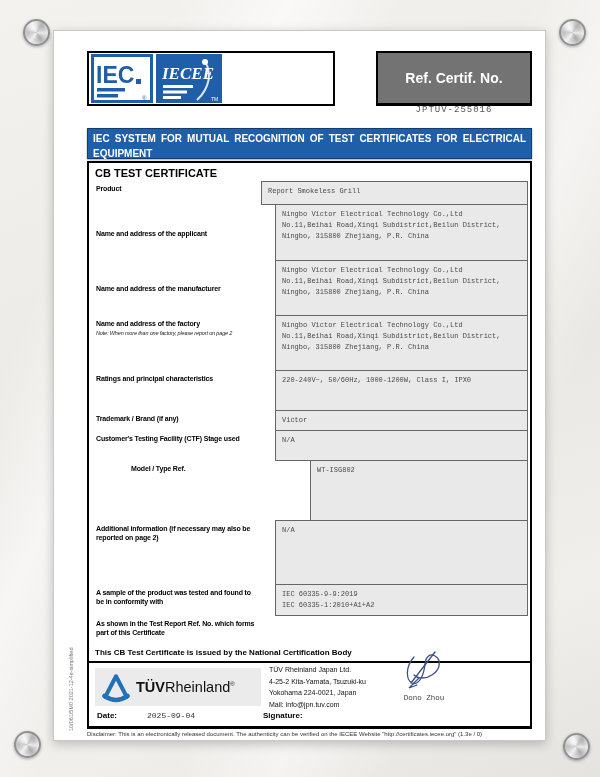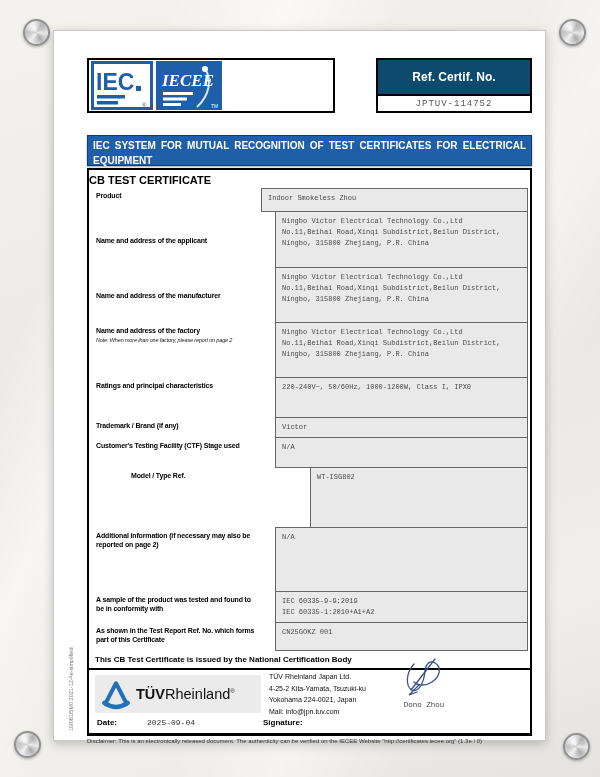--- a/index.html
+++ b/index.html
@@ -18,38 +18,38 @@
   .screw.tl{left:23px;top:19px;} .screw.tr{left:559px;top:19px;}
   .screw.bl{left:14px;top:731px;} .screw.br{left:563px;top:733px;}
 
   .paper{position:absolute;left:53px;top:30px;width:493px;height:711px;background:#fff;
     border:1px solid #c9c9c9;box-sizing:border-box;box-shadow:0 3px 10px rgba(0,0,0,.22);}
 
   .side-code{position:absolute;left:14px;top:700px;width:140px;height:9px;
     transform:rotate(-90deg);transform-origin:0 0;
     font-size:5.5px;color:#777;white-space:nowrap;}
 
-  .hdr{display:flex;margin:27px 13px 0 33px;height:72px;gap:41px;}
+  .hdr{display:flex;margin:20px 13px 0 33px;height:72px;gap:41px;}
   .logo-box{width:270px;height:55px;border:2px solid #000;box-sizing:border-box;background:#fff;
     display:flex;align-items:center;padding:2px;gap:3px;}
   .ref-box{width:170px;height:55px;border:2px solid #000;box-sizing:border-box;margin-left:auto;
     display:flex;flex-direction:column;background:#fff;}
-  .ref-hdr{background:#0c4a6e;color:#fff;font-weight:bold;font-size:12px;text-align:center;
-    padding:10px 0;border-bottom:2px solid #000;}
+  .ref-hdr{background:#737373;color:#fff;font-weight:bold;font-size:14px;text-align:center;
+    padding:17px 0;border-bottom:2px solid #000;}
   .ref-val{flex:1;display:flex;align-items:center;justify-content:center;
     font-family:"Liberation Mono",monospace;font-size:9px;letter-spacing:1px;color:#555;}
 
   .banner{margin:5px 13px 0 33px;height:31px;box-sizing:border-box;background:#1f5ea8;
     border:1px solid #123c6e;color:#fff;font-weight:bold;font-size:10px;line-height:1.5;
     padding:2px 5px;box-shadow:0 1px 2px rgba(0,0,0,.35);}
   .banner .l1{text-align:justify;text-align-last:justify;}
 
   .mainbox{position:relative;margin:2px 13px 0 33px;border:2px solid #000;border-bottom-width:3px;
     box-sizing:content-box;background:#fff;}
-  .cb-title{font-size:11px;font-weight:bold;padding:4px 0 2px;color:#000;}
+  .cb-title{font-size:11px;font-weight:bold;padding:4px 6px 2px;color:#000;}
 
   .rows{display:flex;flex-direction:column;}
   .row{display:flex;}
   .lbl{width:172px;box-sizing:border-box;padding:3px 4px 2px 7px;
     font-size:7px;font-weight:bold;letter-spacing:-0.15px;color:#000;line-height:1.3;}
   .lbl .note{font-size:5.5px;font-weight:normal;font-style:italic;margin-top:2px;color:#222;}
   .val{flex:1;margin-right:2px;background:#e9e9e9;border:1px solid #666;
     padding:4px 6px;font-family:"Liberation Mono",monospace;font-size:7px;color:#4a4a4a;
     line-height:1.55;white-space:pre-line;box-sizing:border-box;}
   .row:not(:first-child) .val{margin-top:-1px;margin-left:14px;}
@@ -105,36 +105,36 @@
           <path d="M49 8 C 56 18, 54 34, 41 46" stroke="#ffffff" stroke-width="2" fill="none" opacity="0.85"></path>
           <text x="6" y="25" font-family="Liberation Serif, serif" font-style="italic" font-size="17" font-weight="bold" fill="#ffffff">IECEE</text>
           <rect x="7" y="31" width="30" height="3" fill="#ffffff"></rect>
           <rect x="7" y="36.5" width="24" height="3" fill="#ffffff"></rect>
           <rect x="7" y="42" width="18" height="3" fill="#ffffff"></rect>
           <text x="55" y="47" font-size="5" fill="#ffffff">TM</text>
         </svg>
       </div>
       <div class="ref-box">
         <div class="ref-hdr">Ref. Certif. No.</div>
-        <div class="ref-val">JPTUV-114752</div>
+        <div class="ref-val">JPTUV-255016</div>
       </div>
     </div>
 
     <div class="banner">
       <div class="l1">IEC SYSTEM FOR MUTUAL RECOGNITION OF TEST CERTIFICATES FOR ELECTRICAL EQUIPMENT</div>
     </div>
 
     <div class="mainbox">
       <div class="cb-title">CB TEST CERTIFICATE</div>
       <div class="rows">
           <div class="row">
             <div class="lbl">
               <div>Product</div>
             </div>
-            <div class="val">Indoor Smokeless Zhou</div>
+            <div class="val">Report Smokeless Grill</div>
           </div>
           <div class="row">
             <div class="lbl">
               <div>Name and address of the applicant</div>
             </div>
             <div class="val">Ningbo Victor Electrical Technology Co.,Ltd
 No.11,Beihai Road,Xinqi Subdistrict,Beilun District,
 Ningbo, 315800 Zhejiang, P.R. China</div>
           </div>
           <div class="row">
@@ -188,21 +188,20 @@
             <div class="lbl">
               <div>A sample of the product was tested and found to be in conformity with</div>
             </div>
             <div class="val">IEC 60335-9-9:2019
 IEC 60335-1:2010+A1+A2</div>
           </div>
           <div class="row">
             <div class="lbl">
               <div>As shown in the Test Report Ref. No. which forms part of this Certificate</div>
             </div>
-            <div class="val">CN25GOKZ  001</div>
           </div>
         </div>
       <div class="issued">This CB Test Certificate is issued by the National Certification Body</div>
 
       <div class="footer">
         <div class="tuv-box">
           <svg width="34" height="32" viewBox="0 0 38 34">
             <path d="M7 28 L19 5 L31 28" stroke="#2170b8" stroke-width="4.5" fill="none" stroke-linecap="round" stroke-linejoin="round"></path>
             <path d="M6 27 Q 19 36 32 27" stroke="#2170b8" stroke-width="5" fill="none" stroke-linecap="round"></path>
           </svg>

